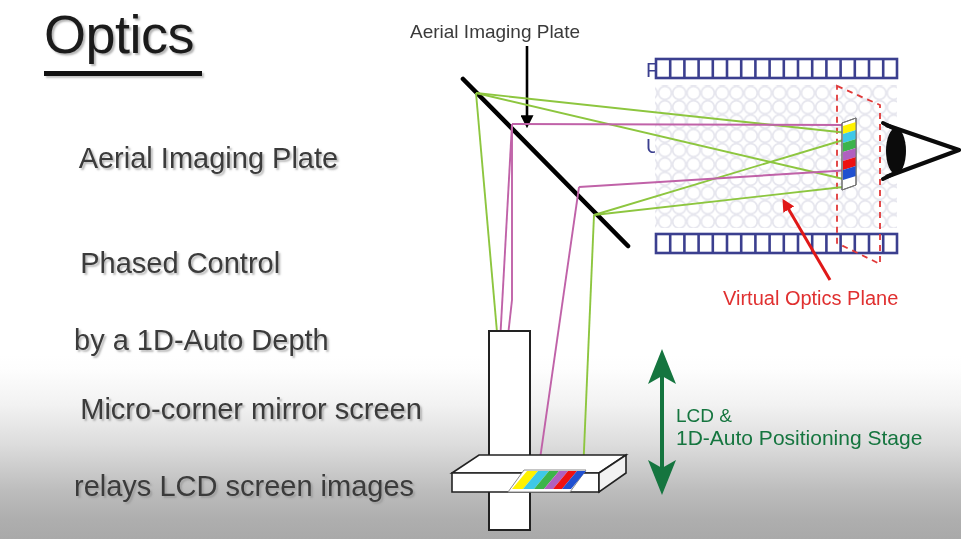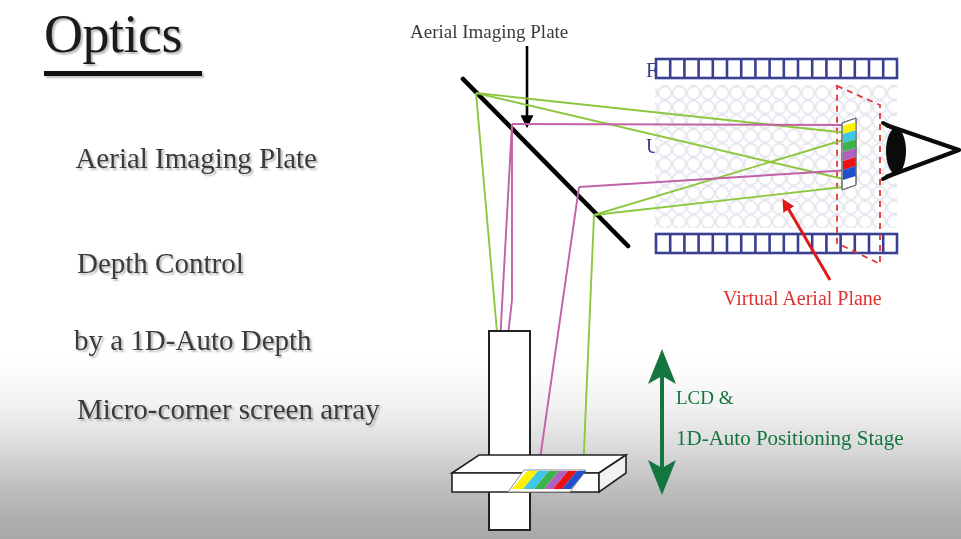--- a/index.html
+++ b/index.html
@@ -6,21 +6,21 @@
   html, body {
     margin: 0;
     padding: 0;
     background: #ffffff;
   }
   #slide {
     position: relative;
     width: 961px;
     height: 539px;
     overflow: hidden;
-    font-family: Liberation Serif, serif;
+    font-family: Liberation Sans, sans-serif;
     background: linear-gradient(to bottom,
         #ffffff 0px, #ffffff 355px,
         #fdfdfd 370px,
         #f2f2f2 405px,
         #dcdcdc 445px,
         #bdbdbd 490px,
         #aeaeae 520px,
         #a9a9a9 539px);
   }
 
@@ -74,21 +74,21 @@
     left: 646px; top: 8px;
     font-size: 20px;
     color: #3b3f8f;
   }
   #label-virtual-plane {
     left: 723px; top: 286px;
     font-size: 20px;
     color: #e03030;
   }
   #label-lcd {
-    left: 676px; top: 386px;
+    left: 676px; top: 404px;
     font-size: 19px;
     color: #15753f;
   }
   #label-stage {
     left: 676px; top: 425px;
     font-size: 21px;
     color: #15753f;
   }
 
   
@@ -106,37 +106,38 @@
 <div id="slide">
 
   <div class="slide-title">Optics</div>
   <div class="title-underline"></div>
 
   <div class="bullet" id="bullet-aip">
     <span>Aerial Imaging Plate</span>
   </div>
 
   <div class="bullet" id="bullet-depth">
-    <span>Depth Control</span>
+    <span>Phased Control</span>
     <span class="indent">by a 1D-Auto Depth</span>
   </div>
 
   <div class="bullet" id="bullet-micro">
-    <span>Micro-corner screen array</span>
+    <span>Micro-corner mirror screen</span>
+    <span class="indent">relays LCD screen images</span>
     
   </div>
 
   <div class="diag-label" id="label-aerial-plate">Aerial Imaging Plate</div>
 
   <div class="diag-label" id="label-phased-array">
     <div>Face-to-Face</div>
     <div>Ultrasound Phased Array</div>
   </div>
 
-  <div class="diag-label" id="label-virtual-plane">Virtual Aerial Plane</div>
+  <div class="diag-label" id="label-virtual-plane">Virtual Optics Plane</div>
 
   <div class="diag-label" id="label-lcd">LCD &amp;</div>
 
   <div class="diag-label" id="label-stage">1D-Auto Positioning Stage</div>
 
   <svg id="diagram-svg" viewBox="0 0 961 539">
     <defs>
 
       <pattern id="circlegrid" x="0" y="0" width="14.3" height="14.3" patternUnits="userSpaceOnUse">
         <rect x="0" y="0" width="14.3" height="14.3" fill="#ffffff"></rect>

